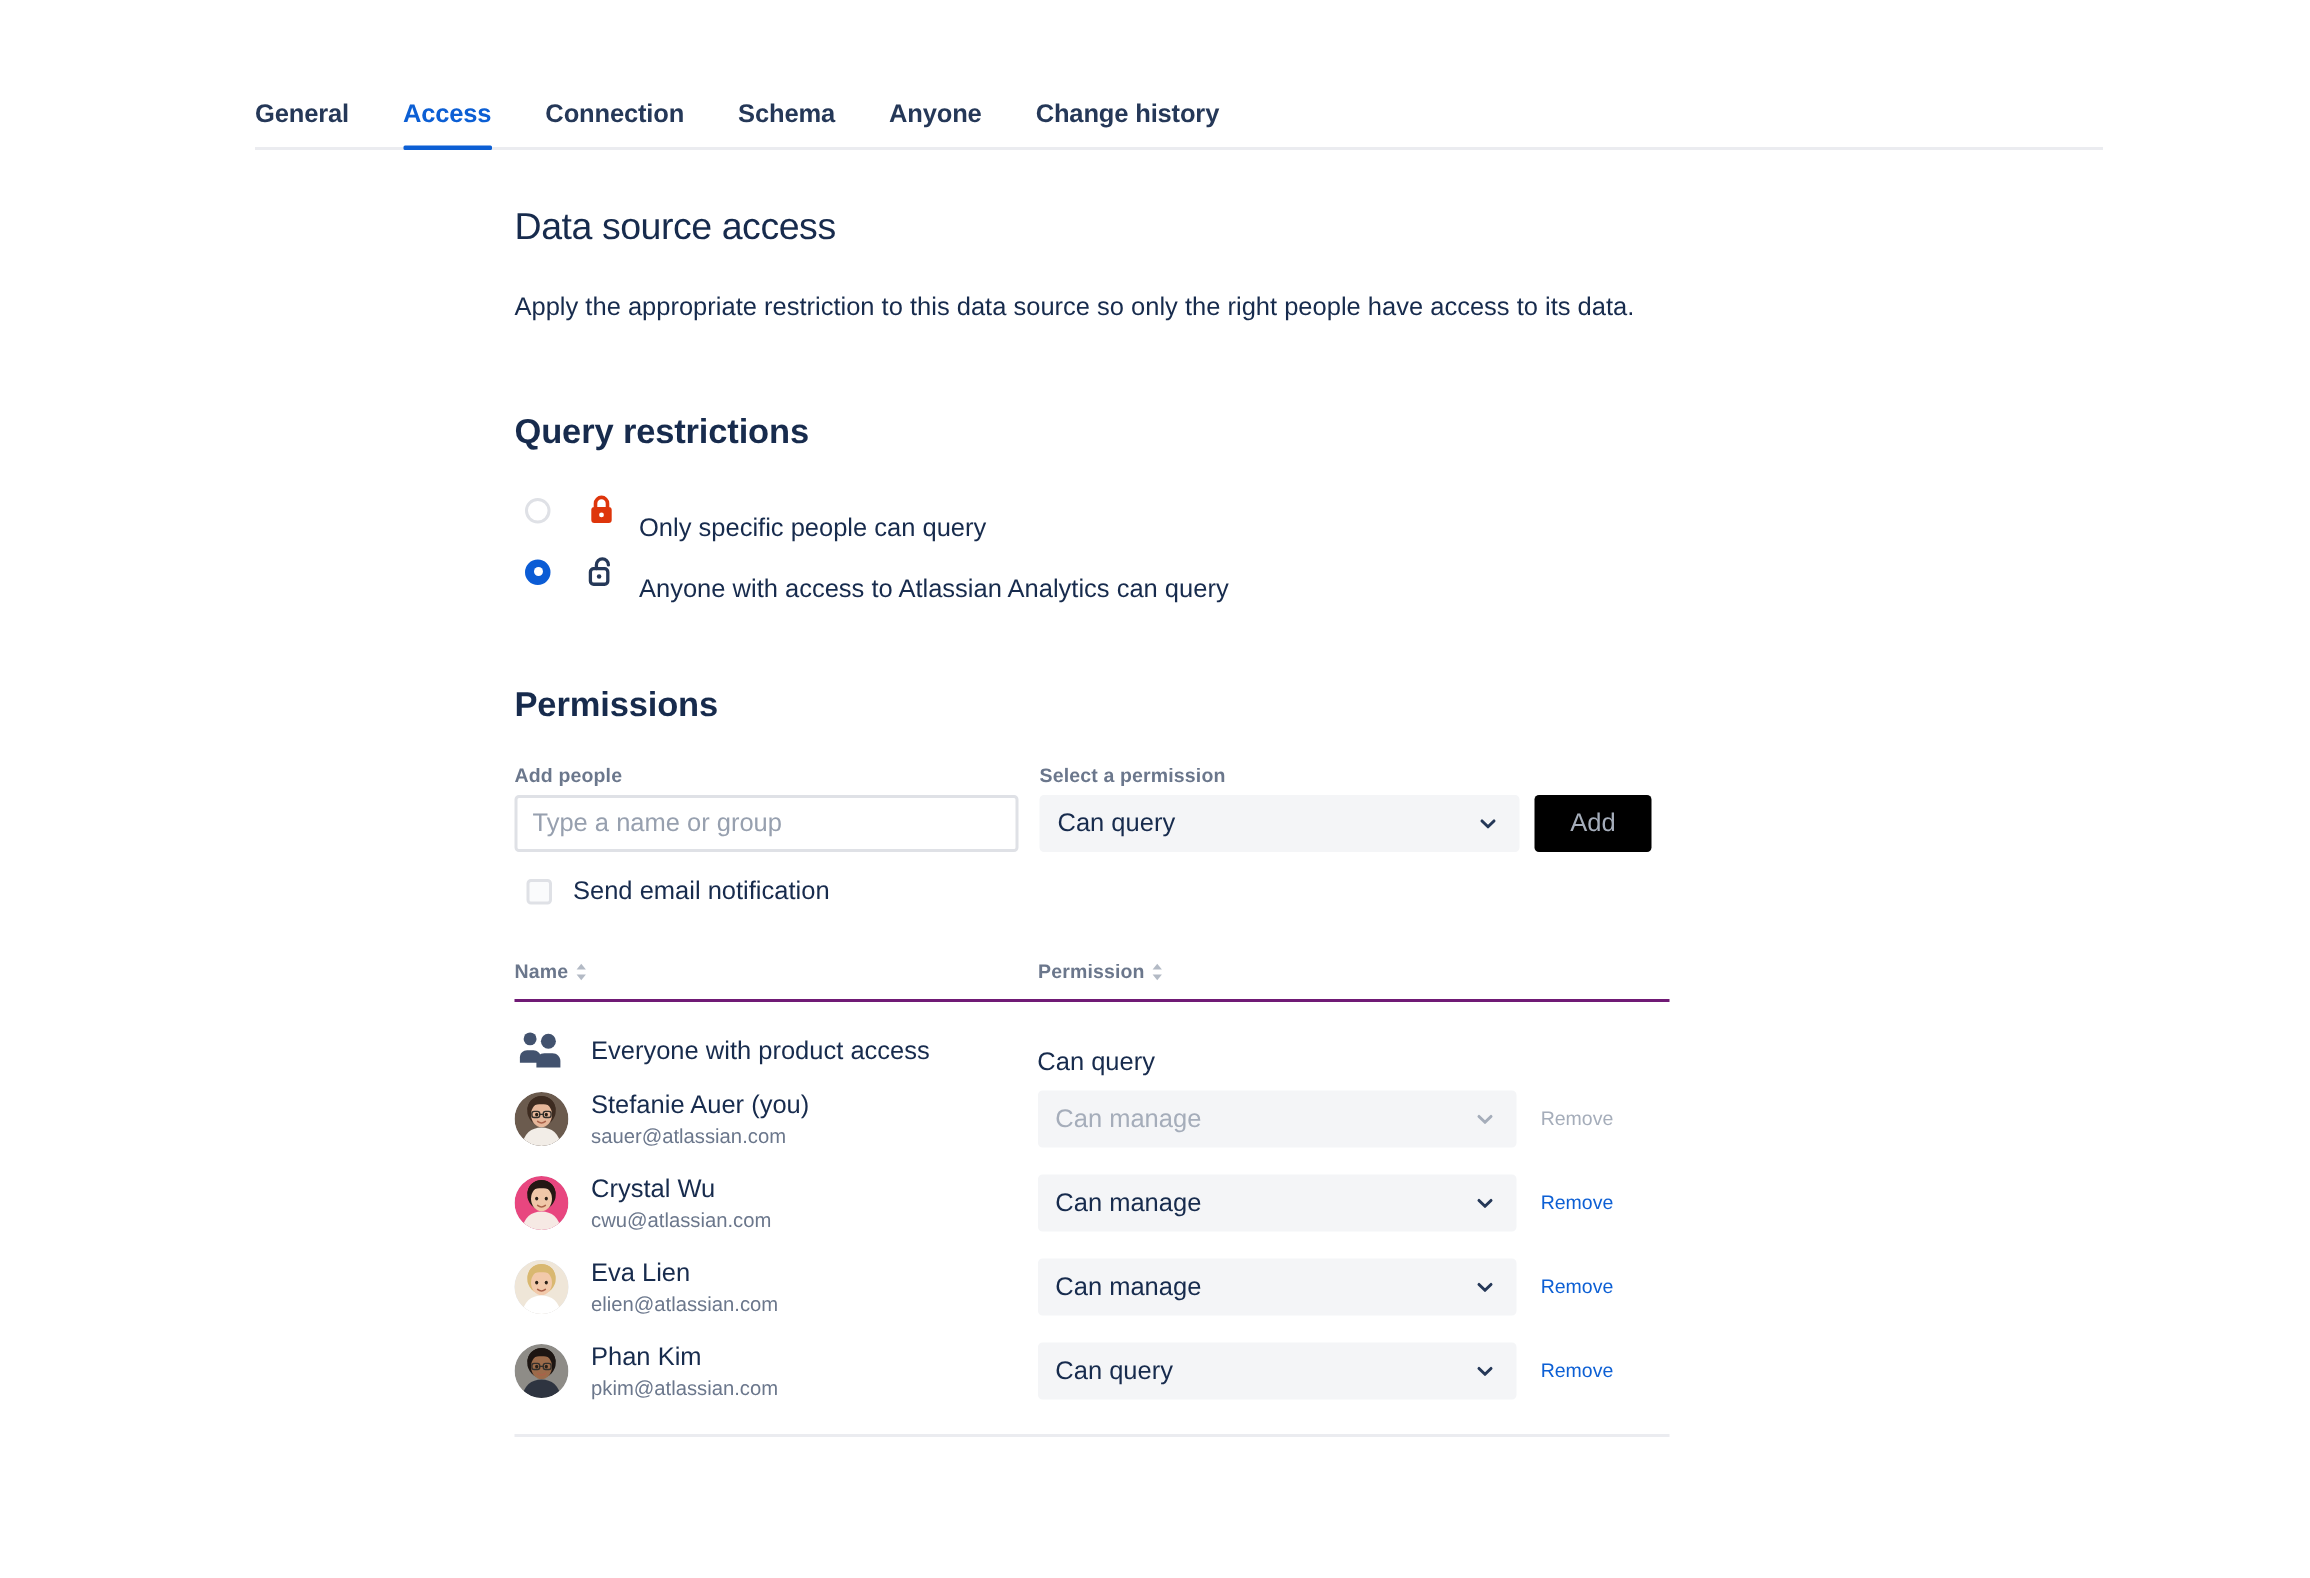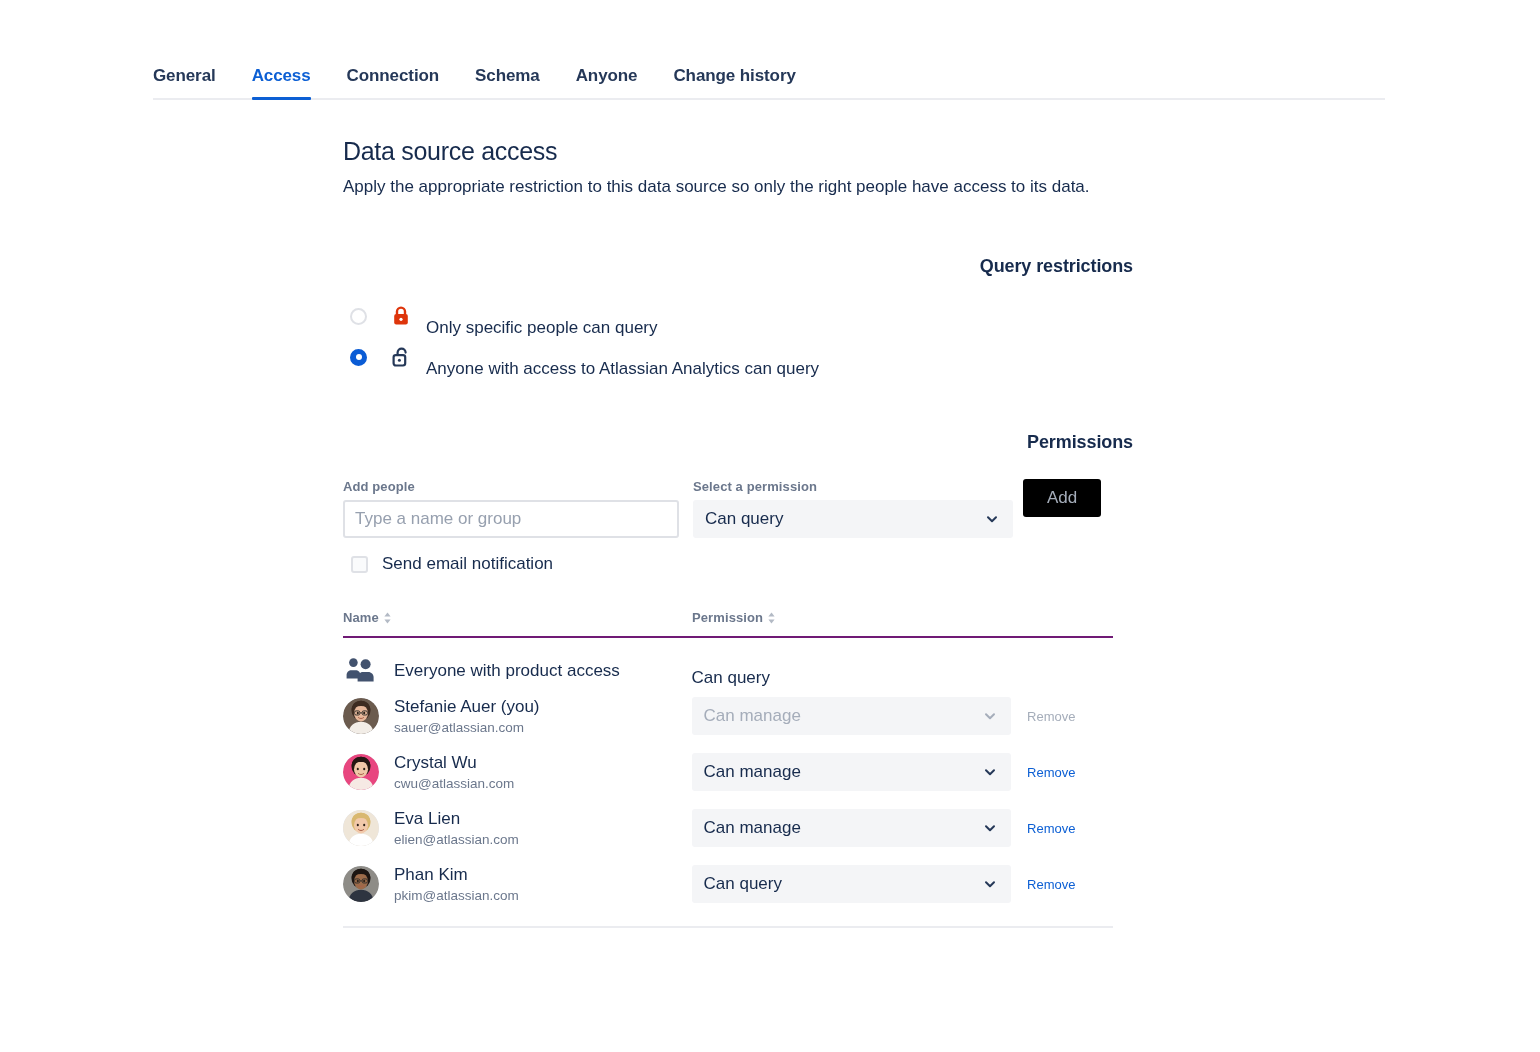--- a/index.html
+++ b/index.html
@@ -7,21 +7,21 @@
     margin: 0; padding: 0;
     width: 1540px; height: 1052px;
     background: #ffffff;
     font-family: "Liberation Sans", sans-serif;
     -webkit-font-smoothing: antialiased;
   }
   .page { position: relative; width: 1540px; height: 1052px; overflow: hidden; }
 
   
   .tabbar {
-    position: absolute; left: 153px; top: 60px; width: 1232px;
+    position: absolute; left: 170px; top: 60px; width: 1232px;
     display: flex; align-items: flex-end; gap: 0;
   }
   .tabbar::after {
     content: ""; position: absolute; left: 0; bottom: 0;
     width: 1232px; height: 2px; background: #EBECF0;
   }
   .tab {
     position: relative; padding: 6px 0 14px 0; margin-right: 36px;
     font-size: 17px; font-weight: 700; color: #253858;
     letter-spacing: -0.1px; cursor: pointer; white-space: nowrap;
@@ -34,30 +34,30 @@
     content: ""; position: absolute; left: 0; right: 0; bottom: 0;
     height: 3px; background: #0C5FD4; border-radius: 1px;
     z-index: 2;
   }
 
   
   .content { position: absolute; left: 343px; top: 136px; width: 790px; }
 
   .h1 {
     font-size: 25px; font-weight: 400; color: #172B4D;
-    letter-spacing: -0.3px; margin: 0 0 8px 0; line-height: 1.2;
+    letter-spacing: -0.3px; margin: 0 0 26px 0; line-height: 1.2;
   }
   .lede {
     font-size: 17px; color: #172B4D; line-height: 1.55;
     margin: 0; max-width: 768px; font-weight: 400;
   }
 
   .h2 {
-    font-size: 18px; font-weight: 700; color: #172B4D;
-    letter-spacing: -0.1px; margin: 0; text-align: right;
+    font-size: 23px; font-weight: 700; color: #172B4D;
+    letter-spacing: -0.1px; margin: 0;
   }
   .sec-query { margin-top: 56px; }
   .sec-perms { margin-top: 58px; }
 
   
   .radio-list { margin-top: 22px; }
   .radio-row {
     display: flex; align-items: center; height: 34px;
     margin-bottom: 7px; cursor: pointer;
   }
@@ -74,21 +74,21 @@
   }
   .lock-slot {
     width: 22px; height: 22px; margin-left: 23px; flex: 0 0 auto;
     display: flex; align-items: center; justify-content: center;
   }
   .radio-label {
     margin-left: 14px; font-size: 17px; color: #172B4D; font-weight: 400; margin-top: 23px;
   }
 
   
-  .form-row { margin-top: 26px; display: flex; }
+  .form-row { margin-top: 26px; display: flex; align-items: flex-end; }
   .fld-people { width: 336px; }
   .fld-perm   { width: 320px; margin-left: 14px; }
   .fld-add    { margin-left: 10px; }
 
   .fld-label {
     font-size: 13px; font-weight: 700; color: #6B778C;
     letter-spacing: 0.1px; margin-bottom: 6px; display: block;
   }
   .text-input {
     width: 100%; height: 38px; border: 2px solid #DFE1E6;

